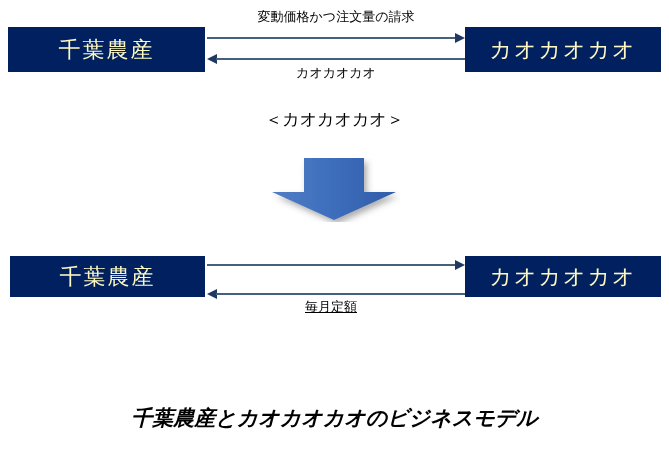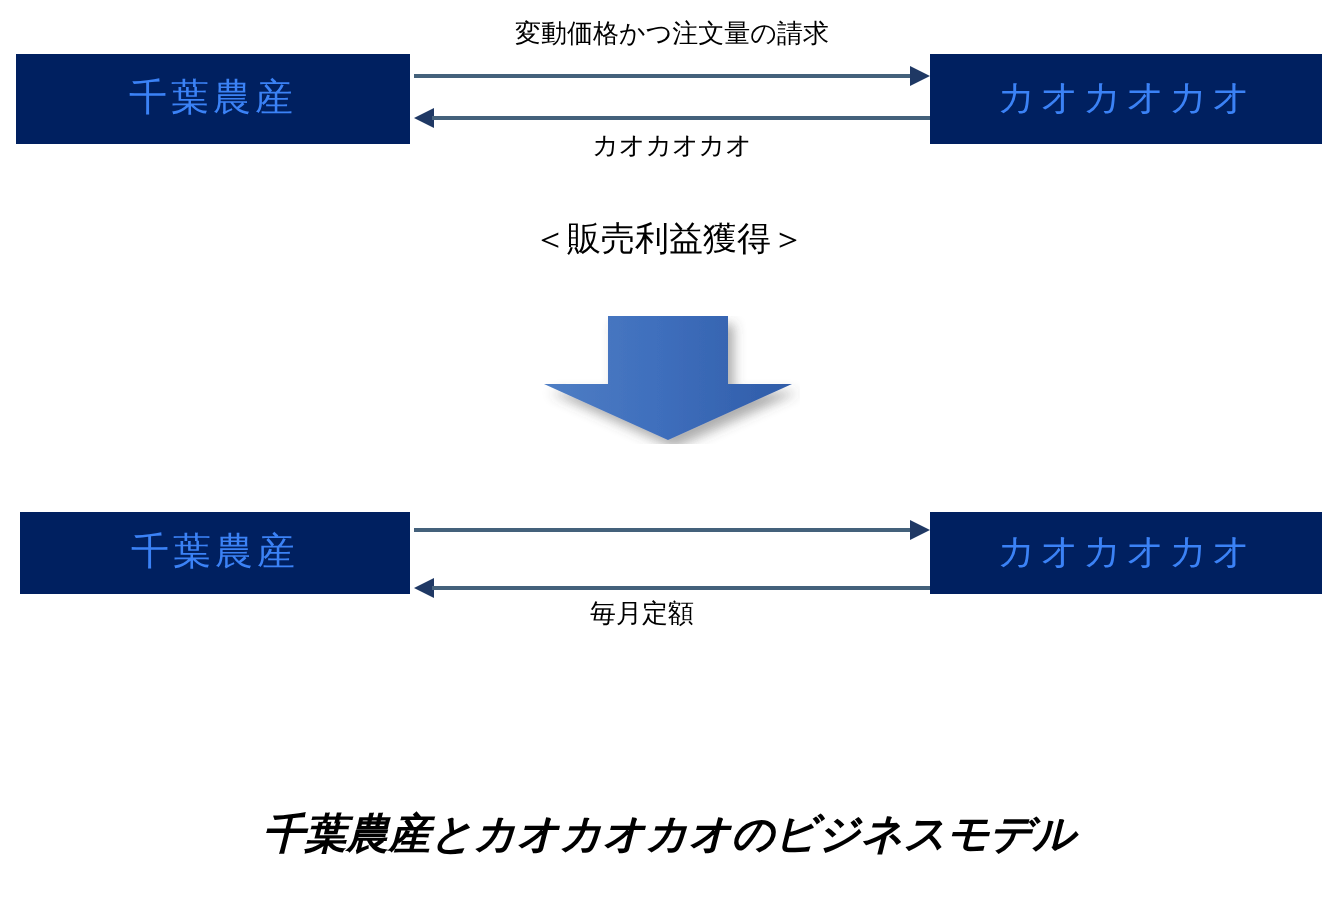--- a/index.html
+++ b/index.html
@@ -17,25 +17,25 @@
     width: 669px;
     height: 449px;
     background: #ffffff;
     overflow: hidden;
   }
 
   
   .entity-box {
     position: absolute;
     background: #002060;
-    color: #3b82f6;
+    color: #fef9c3;
     display: flex;
     align-items: center;
     justify-content: center;
-    font-size: 19px;
+    font-size: 22px;
     letter-spacing: 2px;
     line-height: 1;
     box-sizing: border-box;
   }
 
   
   .flow {
     position: absolute;
     height: 12px;
   }
@@ -130,21 +130,21 @@
     <span class="head"></span>
   </div>
 
   <div class="flow to-left" style="left:207px; top:53px; width:258px;">
     <span class="head"></span>
     <span class="shaft"></span>
   </div>
 
   <div class="flow-label" style="left:207px; top:66px; width:258px;">カオカオカオ</div>
 
-  <div class="caption" style="top:111px;">＜販売利益獲得＞</div>
+  <div class="caption" style="top:111px;">＜カオカオカオ＞</div>
 
   <div class="big-arrow">
     <svg viewBox="0 0 132 64" xmlns="http://www.w3.org/2000/svg">
       <defs>
         <linearGradient id="arrowGrad" x1="0" y1="0" x2="1" y2="0">
           <stop offset="0%" stop-color="#4f7ec4"></stop>
           <stop offset="45%" stop-color="#3f6fbd"></stop>
           <stop offset="100%" stop-color="#2f5ca8"></stop>
         </linearGradient>
         <filter id="arrowShadow" x="-30%" y="-30%" width="180%" height="190%">
@@ -167,18 +167,18 @@
   <div class="flow to-right" style="left:207px; top:259px; width:258px;">
     <span class="shaft"></span>
     <span class="head"></span>
   </div>
 
   <div class="flow to-left" style="left:207px; top:288px; width:258px;">
     <span class="head"></span>
     <span class="shaft"></span>
   </div>
 
-  <div class="flow-label" style="left:192px; top:300px; width:258px;">毎月定額</div>
+  <div class="flow-label" style="left:202px; top:300px; width:258px;text-decoration:underline;">毎月定額</div>
 
 
   <div class="doc-title" style="top:406px;">千葉農産とカオカオカオのビジネスモデル</div>
 
 </div>
 
 </body></html>

